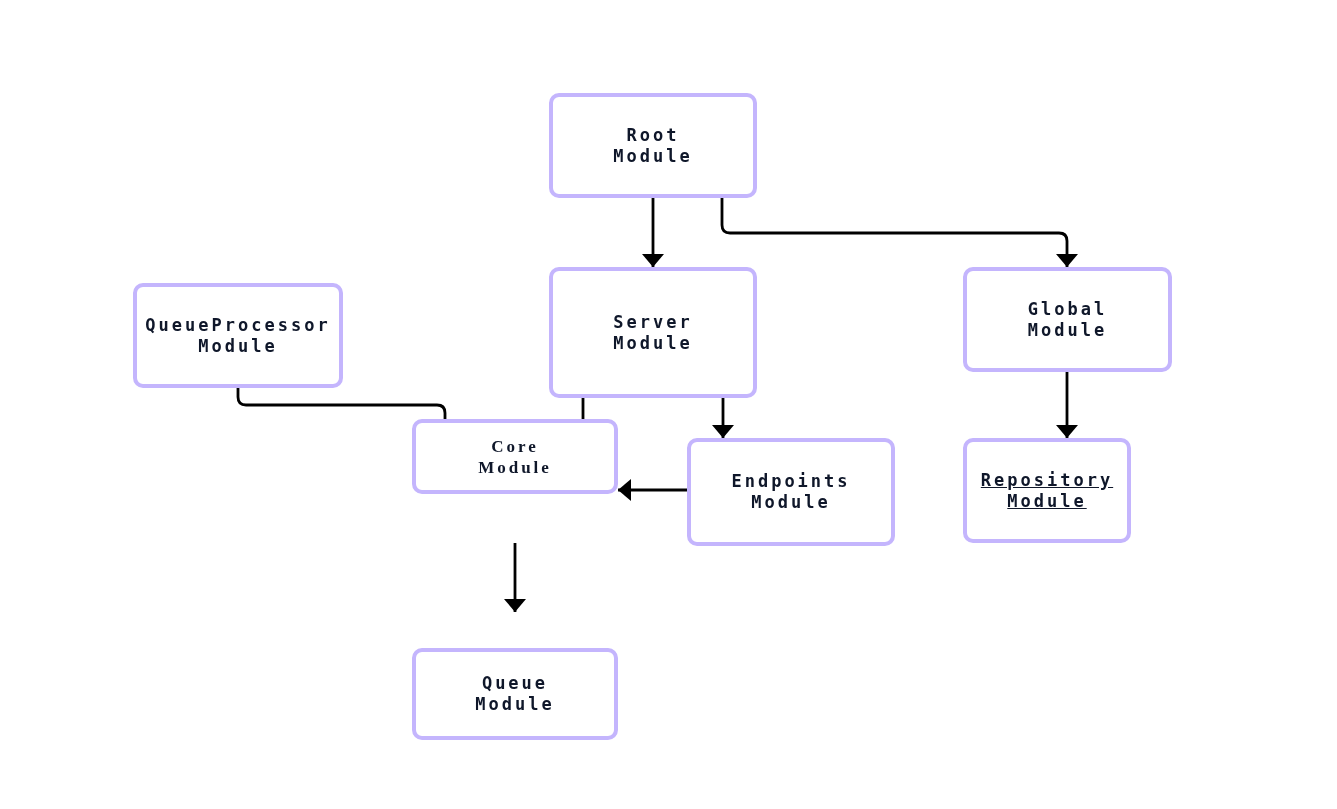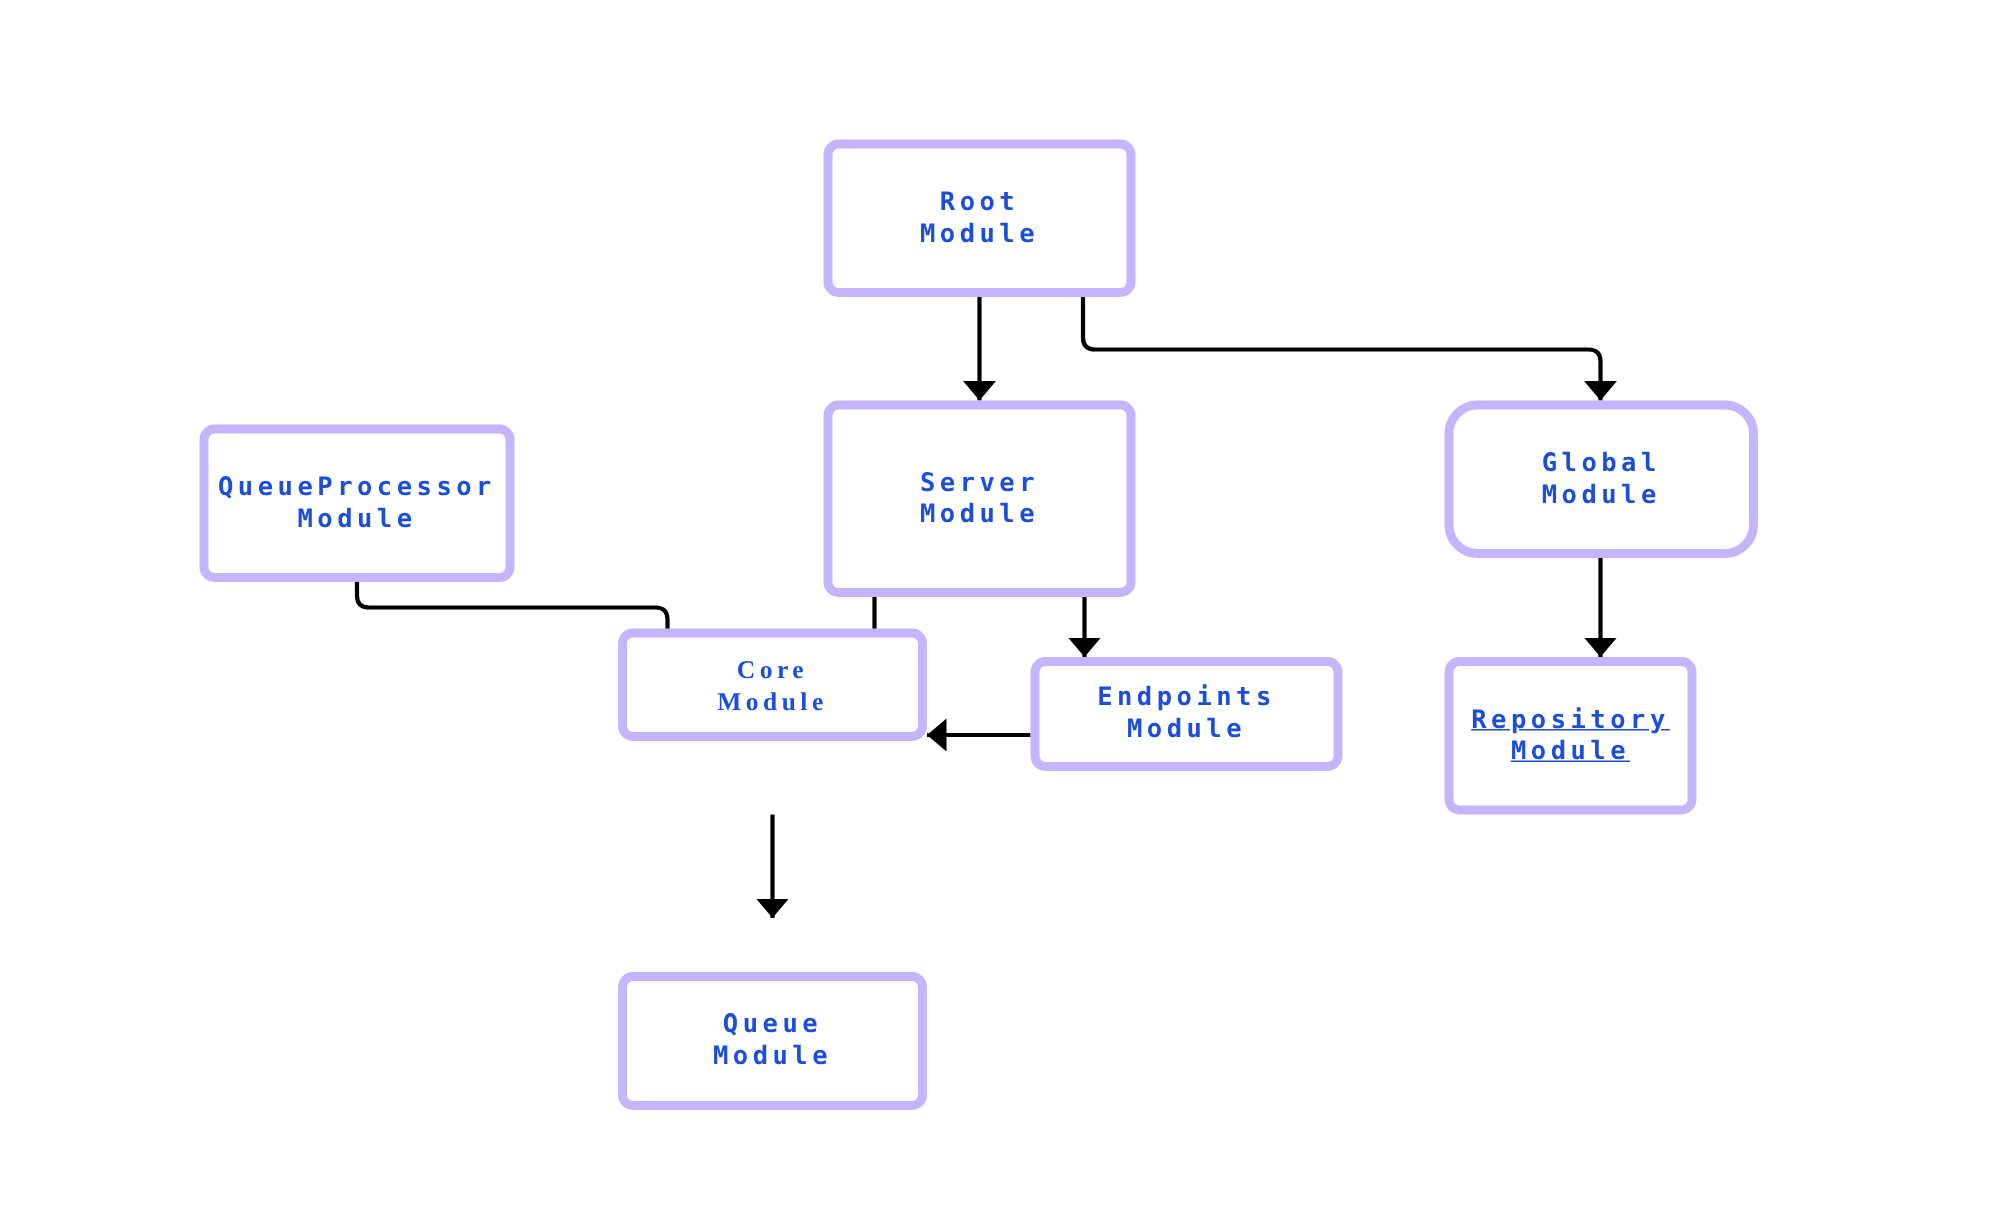--- a/index.html
+++ b/index.html
@@ -16,28 +16,28 @@
     font-family: "DejaVu Sans Mono", "Liberation Mono", monospace;
   }
   .edge-layer {
     position: absolute;
     left: 0;
     top: 0;
   }
   .node {
     position: absolute;
     box-sizing: border-box;
-    border: 6px solid #c4b5fd;
+    border: 4px solid #c4b5fd;
     border-radius: 10px;
     background: #ffffff;
     display: flex;
     align-items: center;
     justify-content: center;
     text-align: center;
-    color: #1d4ed8;
+    color: #0f172a;
     font-weight: bold;
     font-size: 17px;
     line-height: 21px;
     letter-spacing: 3px;
     white-space: pre-line;
   }
 </style>
 </head>
 <body>
 
@@ -63,27 +63,27 @@
 
   <div class="node" style="left:549px; top:93px;  width:208px; height:105px;">Root
 Module</div>
 
   <div class="node" style="left:133px; top:267px; width:210px; height:105px;margin-top:16px;">QueueProcessor
 Module</div>
 
   <div class="node" style="left:549px; top:267px; width:208px; height:131px;">Server
 Module</div>
 
-  <div class="node" style="left:963px; top:267px; width:209px; height:105px;border-radius:22px;">Global
+  <div class="node" style="left:963px; top:267px; width:209px; height:105px;">Global
 Module</div>
 
   <div class="node" style="left:412px; top:419px; width:206px; height:75px;font-family:Liberation Serif, serif;">Core
 Module</div>
 
-  <div class="node" style="left:687px; top:438px; width:208px; height:76px;">Endpoints
+  <div class="node" style="left:687px; top:438px; width:208px; height:108px;">Endpoints
 Module</div>
 
   <div class="node" style="left:963px; top:438px; width:168px; height:105px;text-decoration:underline;">Repository
 Module</div>
 
   <div class="node" style="left:412px; top:648px; width:206px; height:92px;">Queue
 Module</div>
 
 </div>
 

